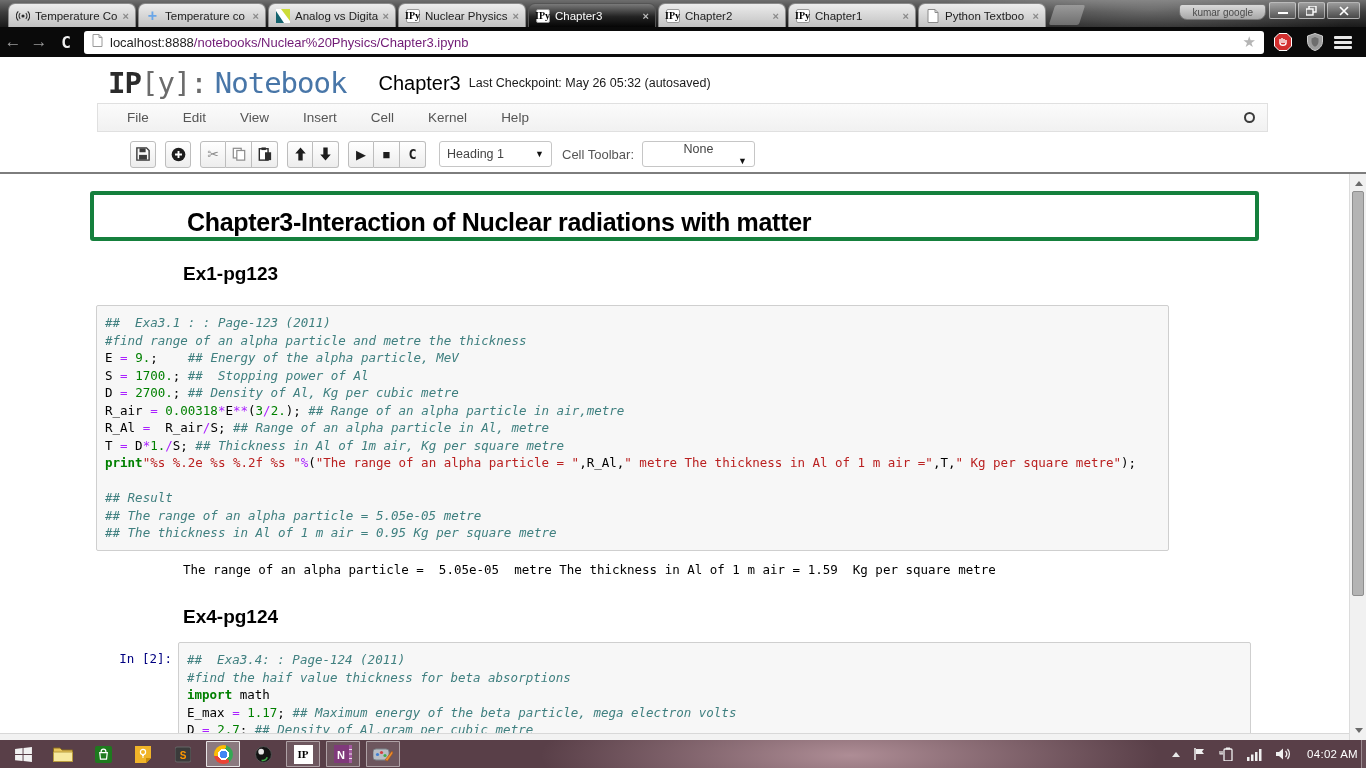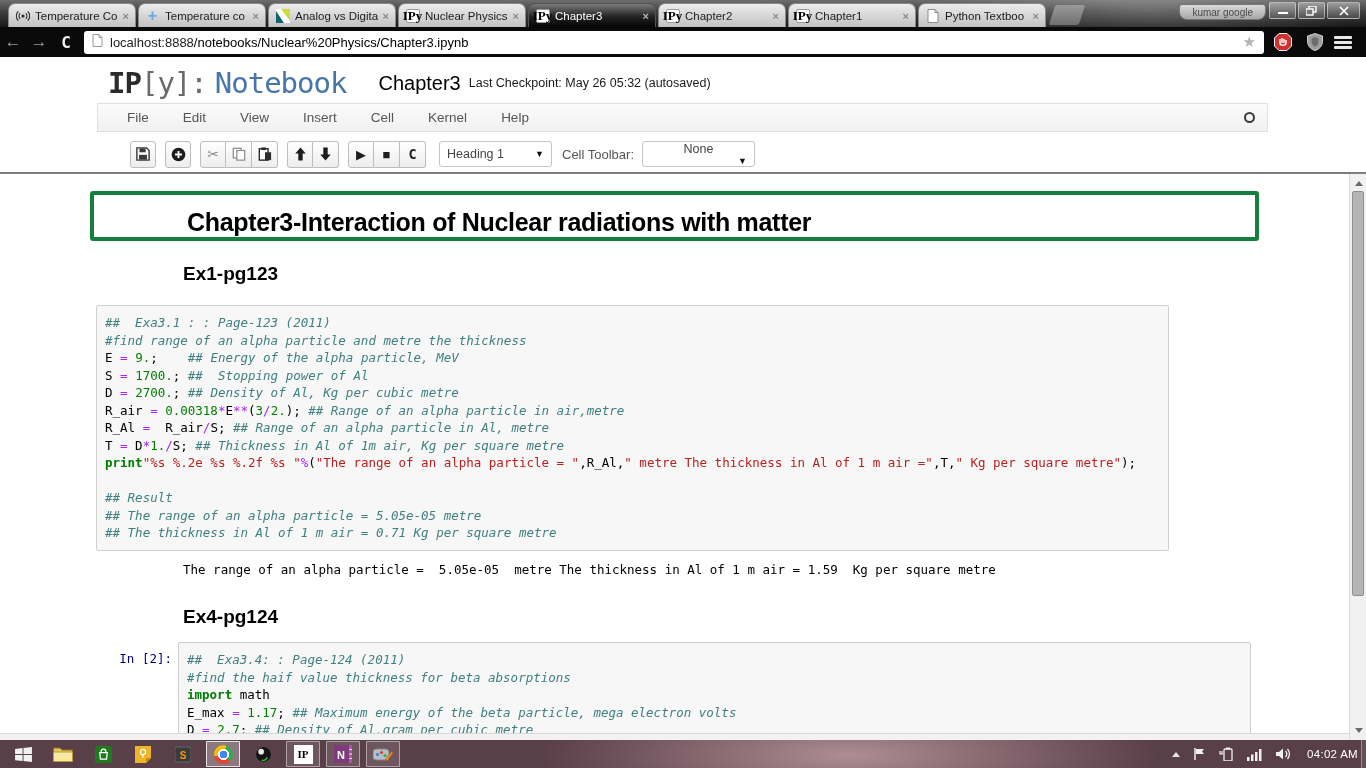--- a/index.html
+++ b/index.html
@@ -13,37 +13,37 @@
     display:flex; align-items:flex-end; }
   .tab { position:relative; width:128px; height:24px; margin-right:2px; display:flex; align-items:center;
     padding:0 6px; border-radius:7px 7px 0 0; border:1px solid #8a8a8a; border-bottom:none;
     background:linear-gradient(180deg,#ececec,#c2c2c2); color:#1d1d1d; font-size:11.5px; cursor:default; }
   .tab:first-child { margin-left:8px; }
   .tab.active { background:linear-gradient(180deg,#7a7a7a,#232323 55%,#050505); color:#fff; border-color:#555; }
   .tab-title { flex:1; white-space:nowrap; overflow:hidden; margin-left:5px; }
   .tab-close { font-size:11px; color:#8a8a8a; margin-left:3px; font-weight:bold; }
   .tab.active .tab-close { color:#bbb; }
   .tab-fav { width:15px; height:15px; display:inline-flex; align-items:center; justify-content:center; flex:none; }
-  .fav-ipy { background:#fff; border:1px solid #999; border-radius:2px; font-size:13px; font-weight:bold; color:#000; width:14px; height:14px; display:inline-flex; align-items:center; justify-content:center; font-family:"Liberation Serif",serif;}
+  .fav-ipy { background:#fff; border:1px solid #999; border-radius:2px; font-size:10px; font-weight:bold; color:#000; width:14px; height:14px; display:inline-flex; align-items:center; justify-content:center; font-family:"Liberation Serif",serif;}
   .fav-plus { color:#6aa6e8; font-size:16px; font-weight:bold; line-height:14px; }
   .newtab-stub { width:30px; height:20px; margin-left:4px; margin-bottom:2px; background:linear-gradient(180deg,#9a9a9a,#6f6f6f); transform:skewX(-18deg); border-radius:2px; }
   .profile-pill { position:absolute; right:100px; top:4px; height:16px; padding:0 12px; border-radius:3px 3px 8px 8px;
     background:linear-gradient(180deg,#d9d9d9,#a8a8a8); color:#4a4a4a; font-size:10px; line-height:16px; border:1px solid #777; }
   .win-controls { position:absolute; right:6px; top:2px; display:flex; }
   .win-btn { width:27px; height:17px; margin-left:2px; background:linear-gradient(180deg,rgba(255,255,255,0.35),rgba(255,255,255,0.12));
     border:1px solid rgba(255,255,255,0.45); border-radius:2px; display:flex; align-items:center; justify-content:center; }
   .win-btn svg { display:block; }
 
   .urlrow { position:absolute; top:27px; left:0; width:1366px; height:30px; background:#0a0a0a; display:flex; align-items:center; }
   .nav-arrow { color:#9a9a9a; font-size:17px; font-weight:bold; width:26px; text-align:center; }
   .reload-btn { color:#f2f2f2; font-size:16px; font-weight:bold; width:28px; text-align:center; font-family:"DejaVu Sans Mono",monospace; }
   .url-field { flex:none; width:1180px; height:23px; margin-left:4px; background:#fff; border-radius:3px; display:flex; align-items:center; padding:0 8px; font-size:13px; }
   .url-doc { margin-right:7px; }
   .url-host { color:#1c1c1c; }
-  .url-path { color:#000000; }
+  .url-path { color:#701a75; }
   .url-star { margin-left:auto; color:#b5b5b5; font-size:15px; }
   .ext-icon { width:26px; display:flex; justify-content:center; align-items:center; margin-left:6px; }
   .menu-burger { width:18px; margin:0 10px 0 6px; }
   .menu-burger div { height:3px; background:#e8e8e8; margin:2px 0; border-radius:1px; }
 
   
   .page { position:absolute; top:57px; left:0; width:1366px; height:683px; background:#fff;padding-left:24px; }
 
   .nb-header { position:absolute; top:4px; left:0; width:100%; height:44px; display:flex; align-items:center; }
   .logo { margin-left:108px; font-family:"DejaVu Sans Mono",monospace; font-size:29px; letter-spacing:-1px; }
@@ -381,21 +381,21 @@
               <div class="cm-line"><span class="cm-p">E </span><span class="cm-o">=</span><span class="cm-p"> </span><span class="cm-n">9.</span><span class="cm-p">;    </span><span class="cm-c">## Energy of the alpha particle, MeV</span></div>
               <div class="cm-line"><span class="cm-p">S </span><span class="cm-o">=</span><span class="cm-p"> </span><span class="cm-n">1700.</span><span class="cm-p">; </span><span class="cm-c">##  Stopping power of Al</span></div>
               <div class="cm-line"><span class="cm-p">D </span><span class="cm-o">=</span><span class="cm-p"> </span><span class="cm-n">2700.</span><span class="cm-p">; </span><span class="cm-c">## Density of Al, Kg per cubic metre</span></div>
               <div class="cm-line"><span class="cm-p">R_air </span><span class="cm-o">=</span><span class="cm-p"> </span><span class="cm-n">0.00318</span><span class="cm-o">*</span><span class="cm-p">E</span><span class="cm-o">**</span><span class="cm-p">(</span><span class="cm-n">3</span><span class="cm-o">/</span><span class="cm-n">2.</span><span class="cm-p">); </span><span class="cm-c">## Range of an alpha particle in air,metre</span></div>
               <div class="cm-line"><span class="cm-p">R_Al </span><span class="cm-o">=</span><span class="cm-p">  R_air</span><span class="cm-o">/</span><span class="cm-p">S; </span><span class="cm-c">## Range of an alpha particle in Al, metre</span></div>
               <div class="cm-line"><span class="cm-p">T </span><span class="cm-o">=</span><span class="cm-p"> D</span><span class="cm-o">*</span><span class="cm-n">1.</span><span class="cm-o">/</span><span class="cm-p">S; </span><span class="cm-c">## Thickness in Al of 1m air, Kg per square metre</span></div>
               <div class="cm-line"><span class="cm-k">print</span><span class="cm-s">"%s %.2e %s %.2f %s "</span><span class="cm-o">%</span><span class="cm-p">(</span><span class="cm-s">"The range of an alpha particle = "</span><span class="cm-p">,R_Al,</span><span class="cm-s">" metre The thickness in Al of 1 m air ="</span><span class="cm-p">,T,</span><span class="cm-s">" Kg per square metre"</span><span class="cm-p">);</span></div>
               <div class="cm-line">&nbsp;</div>
               <div class="cm-line"><span class="cm-c">## Result</span></div>
               <div class="cm-line"><span class="cm-c">## The range of an alpha particle = 5.05e-05 metre</span></div>
-              <div class="cm-line"><span class="cm-c">## The thickness in Al of 1 m air = 0.71 Kg per square metre</span></div>
+              <div class="cm-line"><span class="cm-c">## The thickness in Al of 1 m air = 0.95 Kg per square metre</span></div>
             </div>
           </div>
       </div>
 
       <div class="cell-output">The range of an alpha particle =  5.05e-05  metre The thickness in Al of 1 m air = 1.59  Kg per square metre</div>
 
       <div class="h2 h2-ex4">Ex4-pg124</div>
 
       <div class="codecell cell2">
         <div class="prompt">In [2]:</div>

